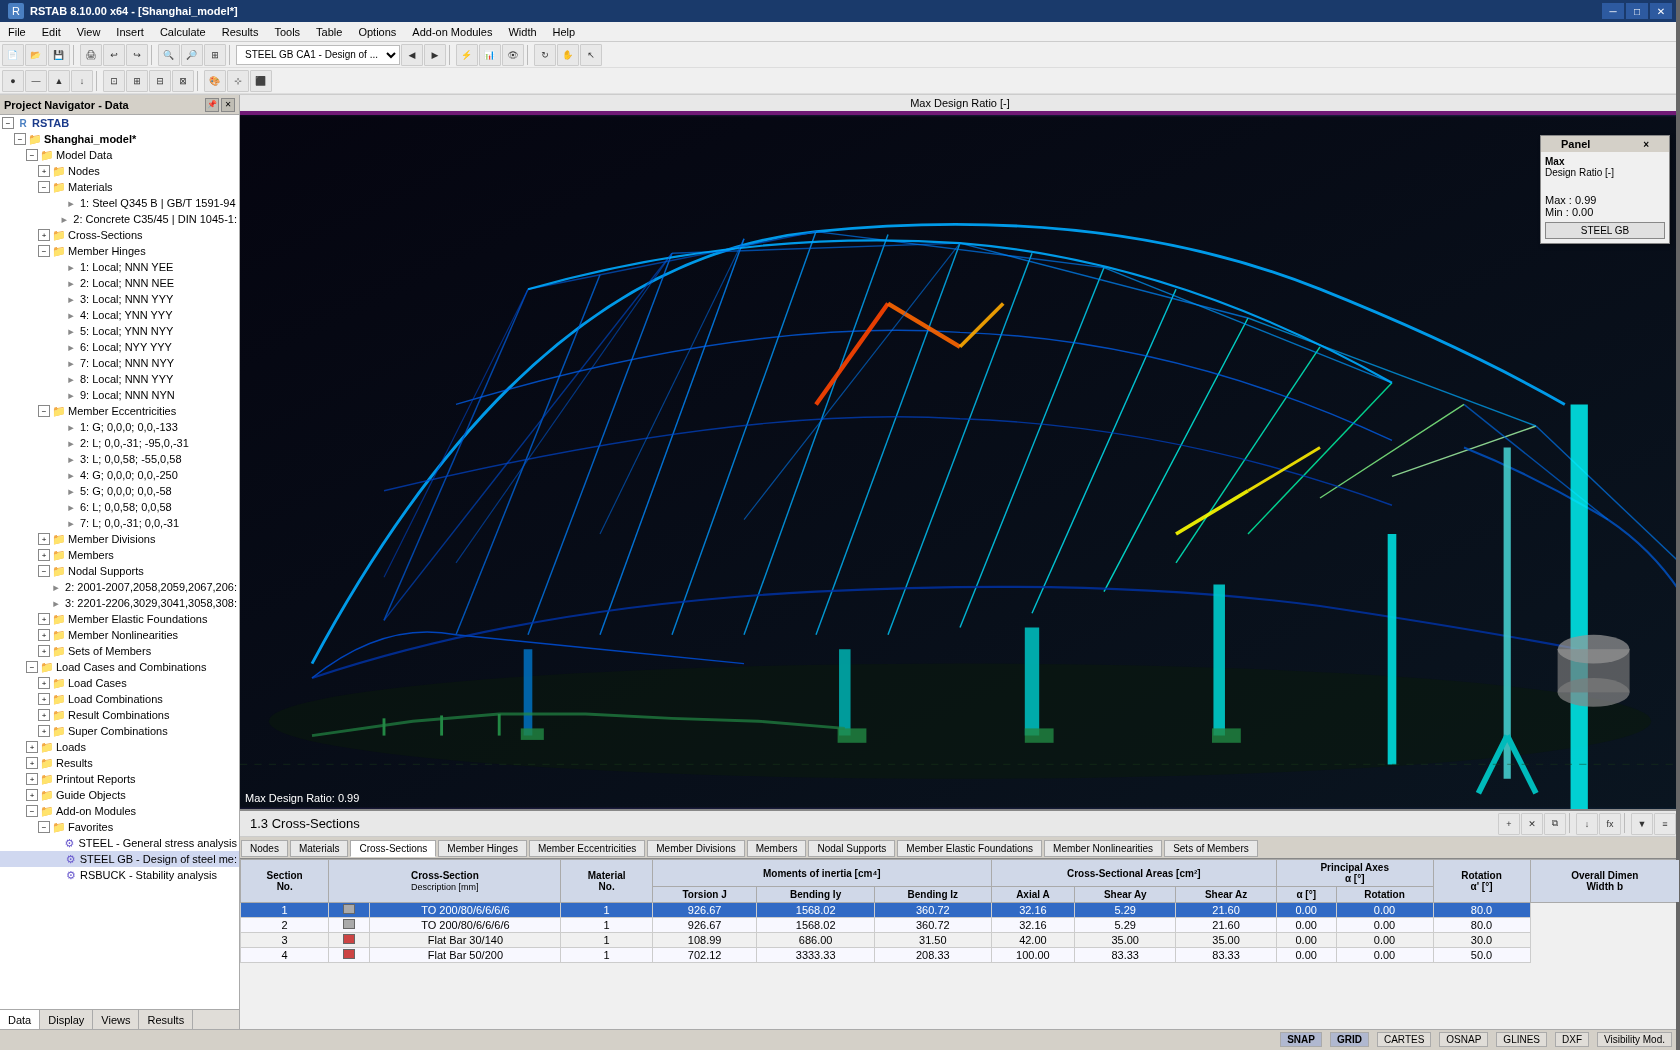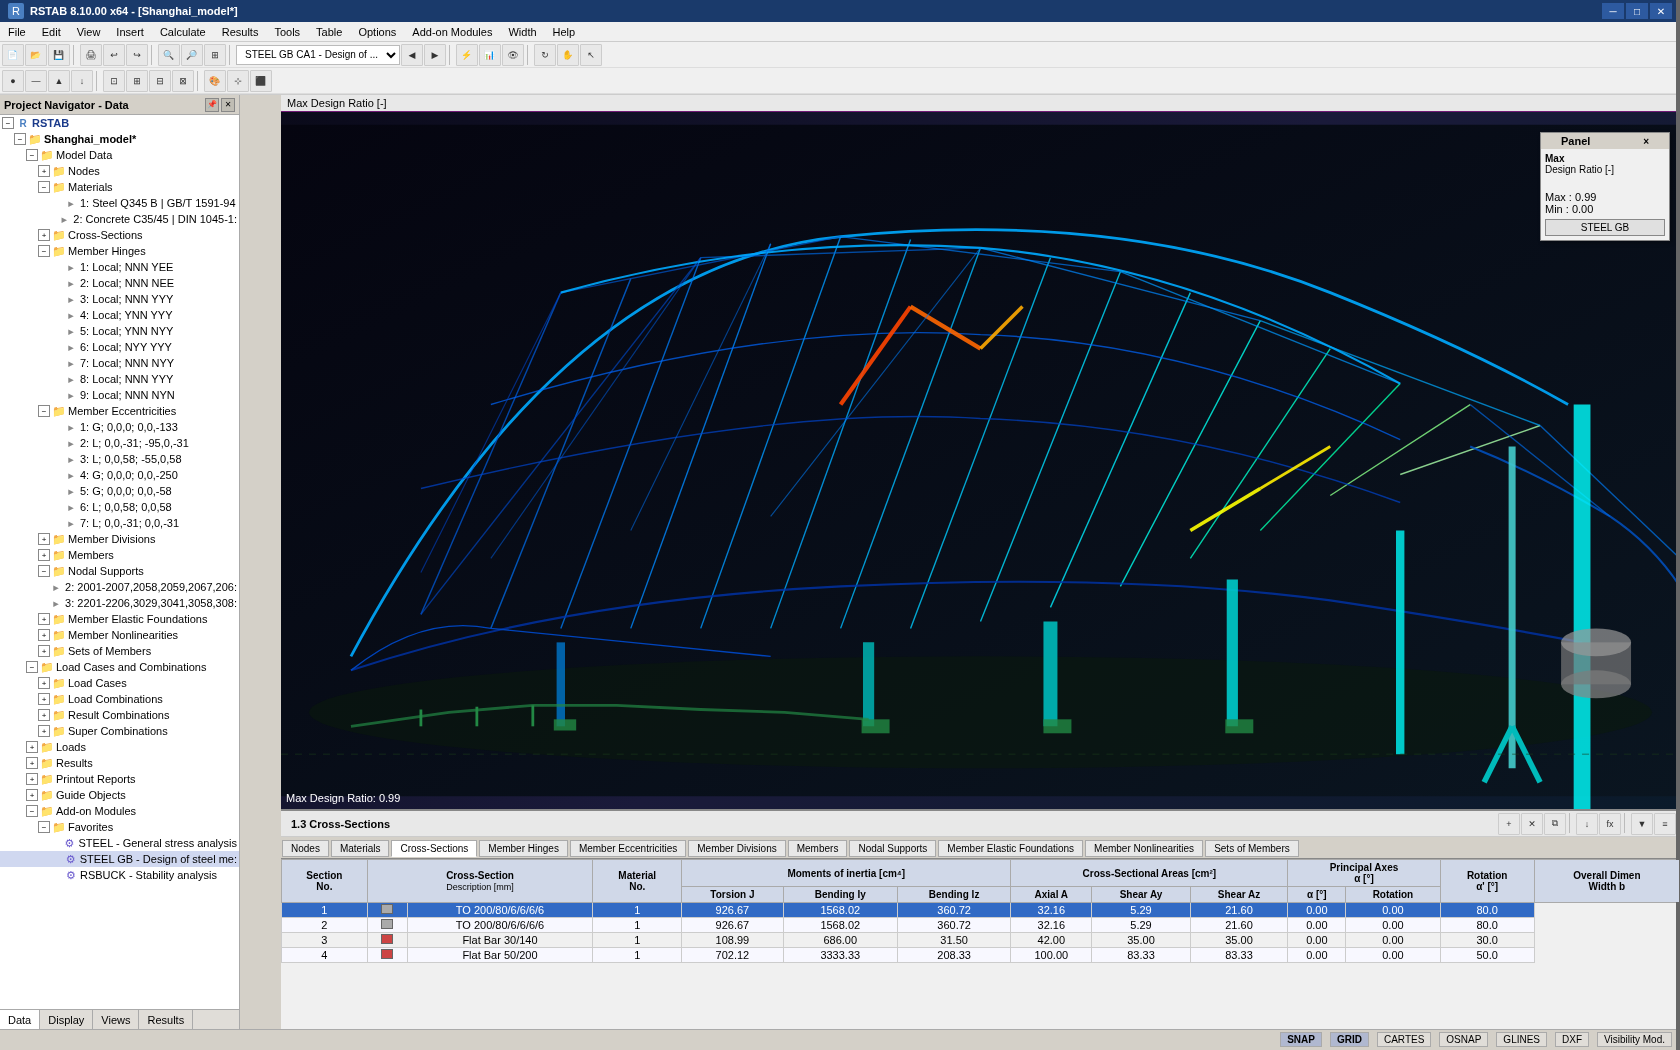--- a/index.html
+++ b/index.html
@@ -18,21 +18,21 @@
     .menu-item { padding: 2px 8px; cursor: pointer; font-size: 11px; height: 100%; display: flex; align-items: center; }
     
     
     .toolbar-area { background: #f0f0f0; border-bottom: 1px solid #ccc; }
     .toolbar-row { display: flex; align-items: center; height: 26px; padding: 1px 2px; gap: 1px; border-bottom: 1px solid #ddd; }
     .tb-icon { width: 22px; height: 22px; background: #e8e8e8; border: 1px solid #ccc; cursor: pointer; display: flex; align-items: center; justify-content: center; font-size: 9px; color: #333; border-radius: 1px; }
     .tb-separator { width: 4px; height: 20px; border-left: 1px solid #bbb; margin: 0 2px; }
     .tb-dropdown { height: 20px; background: white; border: 1px solid #bbb; padding: 0 4px; font-size: 10px; min-width: 160px; }
     
     
-    .main-layout { display: flex; height: calc(1050px - 22px - 20px - 54px - 20px); gap: 41px; }
+    .main-layout { display: flex; height: calc(1050px - 22px - 20px - 54px - 20px); }
     
     
     .left-panel { width: 240px; background: #f5f5f5; border-right: 1px solid #aaa; display: flex; flex-direction: column; }
     .panel-header { background: #d4d0c8; border-bottom: 1px solid #aaa; height: 20px; display: flex; align-items: center; justify-content: space-between; padding: 0 4px; }
     .panel-title { font-size: 11px; font-weight: bold; }
     .panel-controls { display: flex; gap: 2px; }
     .panel-ctrl-btn { width: 14px; height: 14px; background: #c0bdb4; border: 1px solid #888; cursor: pointer; font-size: 8px; display: flex; align-items: center; justify-content: center; }
     
     .tree-container { flex: 1; overflow-y: auto; overflow-x: hidden; background: white; }
     .tree-item { display: flex; align-items: center; padding: 1px 2px; cursor: pointer; white-space: nowrap; height: 16px; }
@@ -44,21 +44,21 @@
     
     .nav-tabs { height: 20px; background: #e0ddd8; display: flex; border-top: 1px solid #aaa; }
     .nav-tab { padding: 2px 8px; cursor: pointer; font-size: 11px; border-right: 1px solid #aaa; display: flex; align-items: center; gap: 3px; }
     .nav-tab.active { background: white; }
     
     
     .content-area { flex: 1; display: flex; flex-direction: column; background: #808080; }
     
     
     .viewport { flex: 1; position: relative; background: #1a1a2e; overflow: hidden; min-height: 400px; }
-    .viewport-header { background: #e8e8e8; border-bottom: 1px solid #701a75; padding: 2px 6px; font-size: 11px; }
+    .viewport-header { background: #e8e8e8; border-bottom: 4px solid #701a75; padding: 2px 6px; font-size: 11px; text-align: center; }
     
     
     .model-3d { width: 100%; height: 100%; background: linear-gradient(135deg, #0a0a1a 0%, #1a1a3a 50%, #0a1a2a 100%); position: absolute; top: 0; left: 0; }
     
     
     .panel-widget { position: absolute; right: 10px; top: 20px; width: 130px; background: #f0f0f0; border: 1px solid #888; box-shadow: 2px 2px 4px rgba(0,0,0,0.3); }
     .panel-widget-header { background: #d4d0c8; padding: 2px 20px; display: flex; justify-content: space-between; align-items: center; font-size: 11px; font-weight: bold; }
     .panel-widget-close { cursor: pointer; font-size: 10px; }
     .panel-widget-content { padding: 4px; }
     .panel-legend { display: flex; gap: 4px; align-items: flex-start; }
@@ -66,21 +66,21 @@
     .legend-labels { display: flex; flex-direction: column; justify-content: space-between; height: 120px; font-size: 9px; }
     .panel-stats { font-size: 10px; margin-top: 16px; }
     .panel-button { background: #e0e0e0; border: 1px solid #888; padding: 2px 6px; cursor: pointer; font-size: 10px; margin-top: 4px; width: 100%; text-align: center; }
     
     
     .design-ratio-label { position: absolute; bottom: 5px; left: 5px; color: white; font-size: 11px; }
     
     
     .bottom-area { height: 220px; background: #f0f0f0; border-top: 2px solid #888; display: flex; flex-direction: column; }
     .bottom-toolbar { height: 26px; background: #e8e8e8; border-bottom: 1px solid #ccc; display: flex; align-items: center; padding: 0 4px; gap: 1px; }
-    .section-label { font-size: 11px; padding: 2px 6px; font-weight: bold; }
+    .section-label { font-size: 13px; padding: 2px 6px; font-weight: normal; }
     
     
     .data-table-container { flex: 1; overflow: auto; }
     .data-table { width: 100%; border-collapse: collapse; font-size: 10px; }
     .data-table th { background: #d0d8e8; border: 1px solid #aaa; padding: 2px 4px; text-align: center; font-size: 10px; white-space: nowrap; position: sticky; top: 0; z-index: 1; }
     .data-table td { border: 1px solid #ccc; padding: 1px 4px; text-align: center; white-space: nowrap; }
     .data-table tr:nth-child(even) { background: #f8f8ff; }
     .data-table tr.selected td { background: #316ac5; color: white; }
     
     

